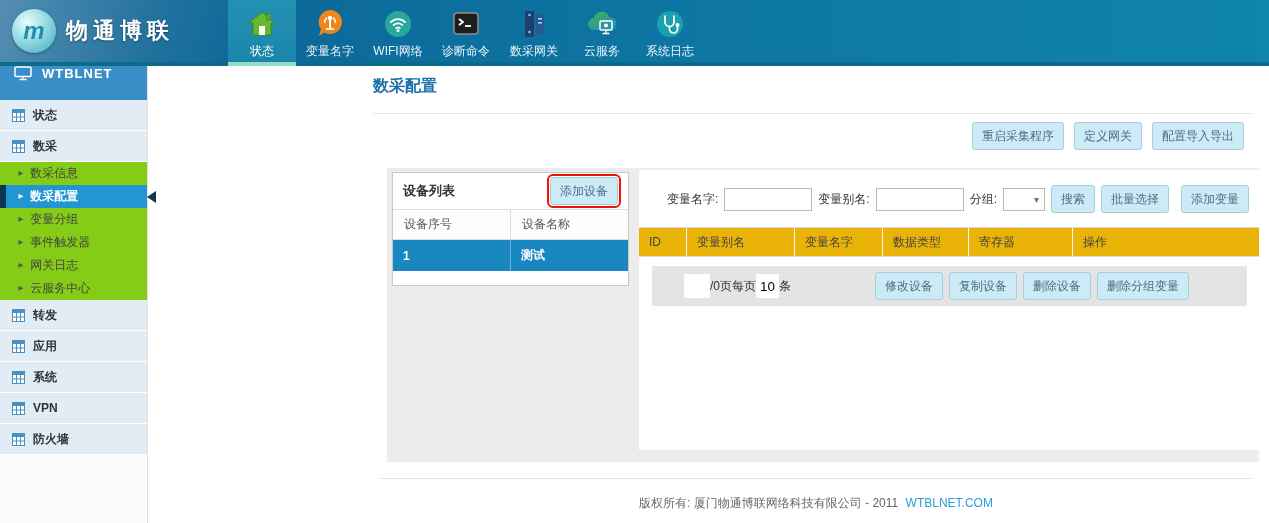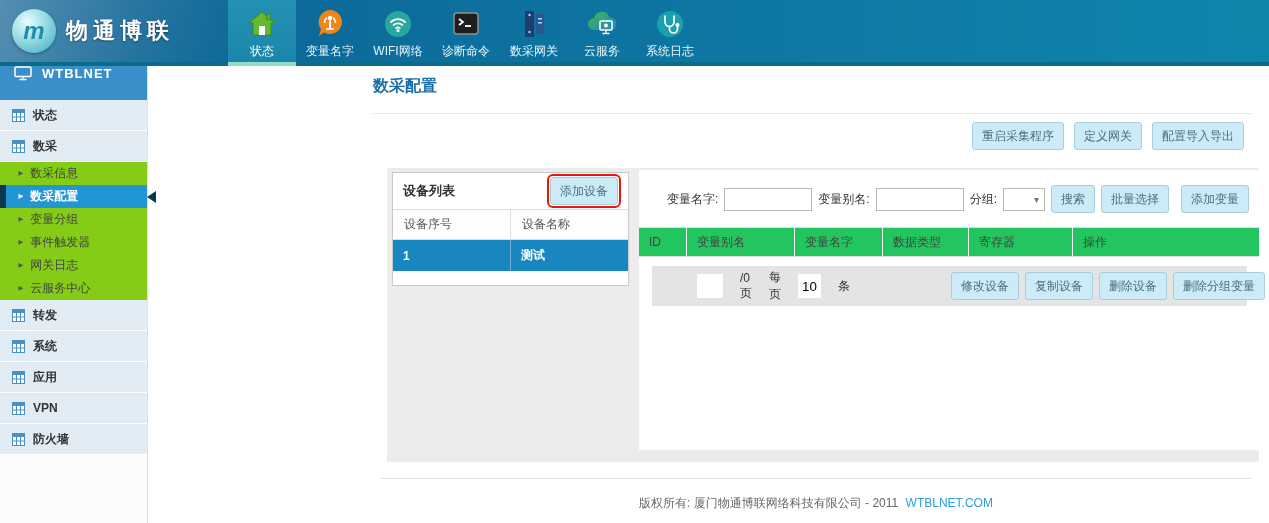--- a/index.html
+++ b/index.html
@@ -83,29 +83,29 @@
   .filter-row label { color:#333; white-space:nowrap; }
   .inp { height:23px; border:1px solid #b9b9b9; background:#fff; padding:0 4px; font-size:12px;
     font-family:inherit; }
   .inp.name, .inp.alias { width:88px; }
   .selbox { width:98px; height:23px; border:1px solid #b9b9b9; background:#fff;
     display:flex; align-items:center; justify-content:flex-end; padding-right:5px;
     color:#888; cursor:pointer; }
   .selbox .chev { font-size:10px; color:#777; }
   .spacer { flex:1; }
 
-  .vt-header { display:flex; height:30px; background:#22c55e; margin-top:14px;
+  .vt-header { display:flex; height:30px; background:#eab308; margin-top:14px;
     border-top:1px solid #dcdcdc; border-bottom:1px solid #dcdcdc; color:#444;text-align:right; }
   .vt-header > div { display:flex; align-items:center; padding-left:10px;
     border-right:1px solid #f7f7f7; }
   .c-id{width:48px;} .c-alias{width:108px;} .c-name{width:88px;}
   .c-type{width:86px;} .c-reg{width:104px;} .c-op{flex:1; border-right:none!important;}
 
   .pag-bar { margin:9px 12px 0 13px; height:40px; background:#e4e4e4;
-    display:flex; align-items:center; padding-left:45px; gap:17px; }
+    display:flex; align-items:center; padding-left:32px; gap:0; }
   .pag-bar .pg-input { width:26px; height:24px; border:none; background:#fff; text-align:center; }
   .pag-bar .pp-input { width:23px; height:24px; border:none; background:#fff; text-align:center; }
   .pag-actions { display:flex; gap:6px; margin-left:84px; }
 
   
   .hr2 { position:absolute; left:380px; top:478px; width:872px; height:1px; background:#e3e3e3; }
   .footer { position:absolute; left:380px; top:495px; width:872px; text-align:center; color:#666; }
   .footer a { color:#2a9fd8; text-decoration:none; margin-left:4px; }
 </style>
 </head>
@@ -274,31 +274,31 @@
     <span>转发</span>
   </div>
   <div class="sb-group">
     <svg width="13" height="13" viewBox="0 0 13 13">
         <rect x="0.5" y="0.5" width="12" height="12" fill="#fff" stroke="#4a90c2"></rect>
         <rect x="0.5" y="0.5" width="12" height="3.5" fill="#4a90c2"></rect>
         <line x1="0.5" y1="8" x2="12.5" y2="8" stroke="#4a90c2"></line>
         <line x1="4.5" y1="4" x2="4.5" y2="12.5" stroke="#4a90c2"></line>
         <line x1="8.5" y1="4" x2="8.5" y2="12.5" stroke="#4a90c2"></line>
       </svg>
+    <span>应用</span>
+  </div>
+  <div class="sb-group">
+    <svg width="13" height="13" viewBox="0 0 13 13">
+        <rect x="0.5" y="0.5" width="12" height="12" fill="#fff" stroke="#4a90c2"></rect>
+        <rect x="0.5" y="0.5" width="12" height="3.5" fill="#4a90c2"></rect>
+        <line x1="0.5" y1="8" x2="12.5" y2="8" stroke="#4a90c2"></line>
+        <line x1="4.5" y1="4" x2="4.5" y2="12.5" stroke="#4a90c2"></line>
+        <line x1="8.5" y1="4" x2="8.5" y2="12.5" stroke="#4a90c2"></line>
+      </svg>
     <span>系统</span>
-  </div>
-  <div class="sb-group">
-    <svg width="13" height="13" viewBox="0 0 13 13">
-        <rect x="0.5" y="0.5" width="12" height="12" fill="#fff" stroke="#4a90c2"></rect>
-        <rect x="0.5" y="0.5" width="12" height="3.5" fill="#4a90c2"></rect>
-        <line x1="0.5" y1="8" x2="12.5" y2="8" stroke="#4a90c2"></line>
-        <line x1="4.5" y1="4" x2="4.5" y2="12.5" stroke="#4a90c2"></line>
-        <line x1="8.5" y1="4" x2="8.5" y2="12.5" stroke="#4a90c2"></line>
-      </svg>
-    <span>应用</span>
   </div>
   <div class="sb-group">
     <svg width="13" height="13" viewBox="0 0 13 13">
         <rect x="0.5" y="0.5" width="12" height="12" fill="#fff" stroke="#4a90c2"></rect>
         <rect x="0.5" y="0.5" width="12" height="3.5" fill="#4a90c2"></rect>
         <line x1="0.5" y1="8" x2="12.5" y2="8" stroke="#4a90c2"></line>
         <line x1="4.5" y1="4" x2="4.5" y2="12.5" stroke="#4a90c2"></line>
         <line x1="8.5" y1="4" x2="8.5" y2="12.5" stroke="#4a90c2"></line>
       </svg>
     <span>VPN</span>

